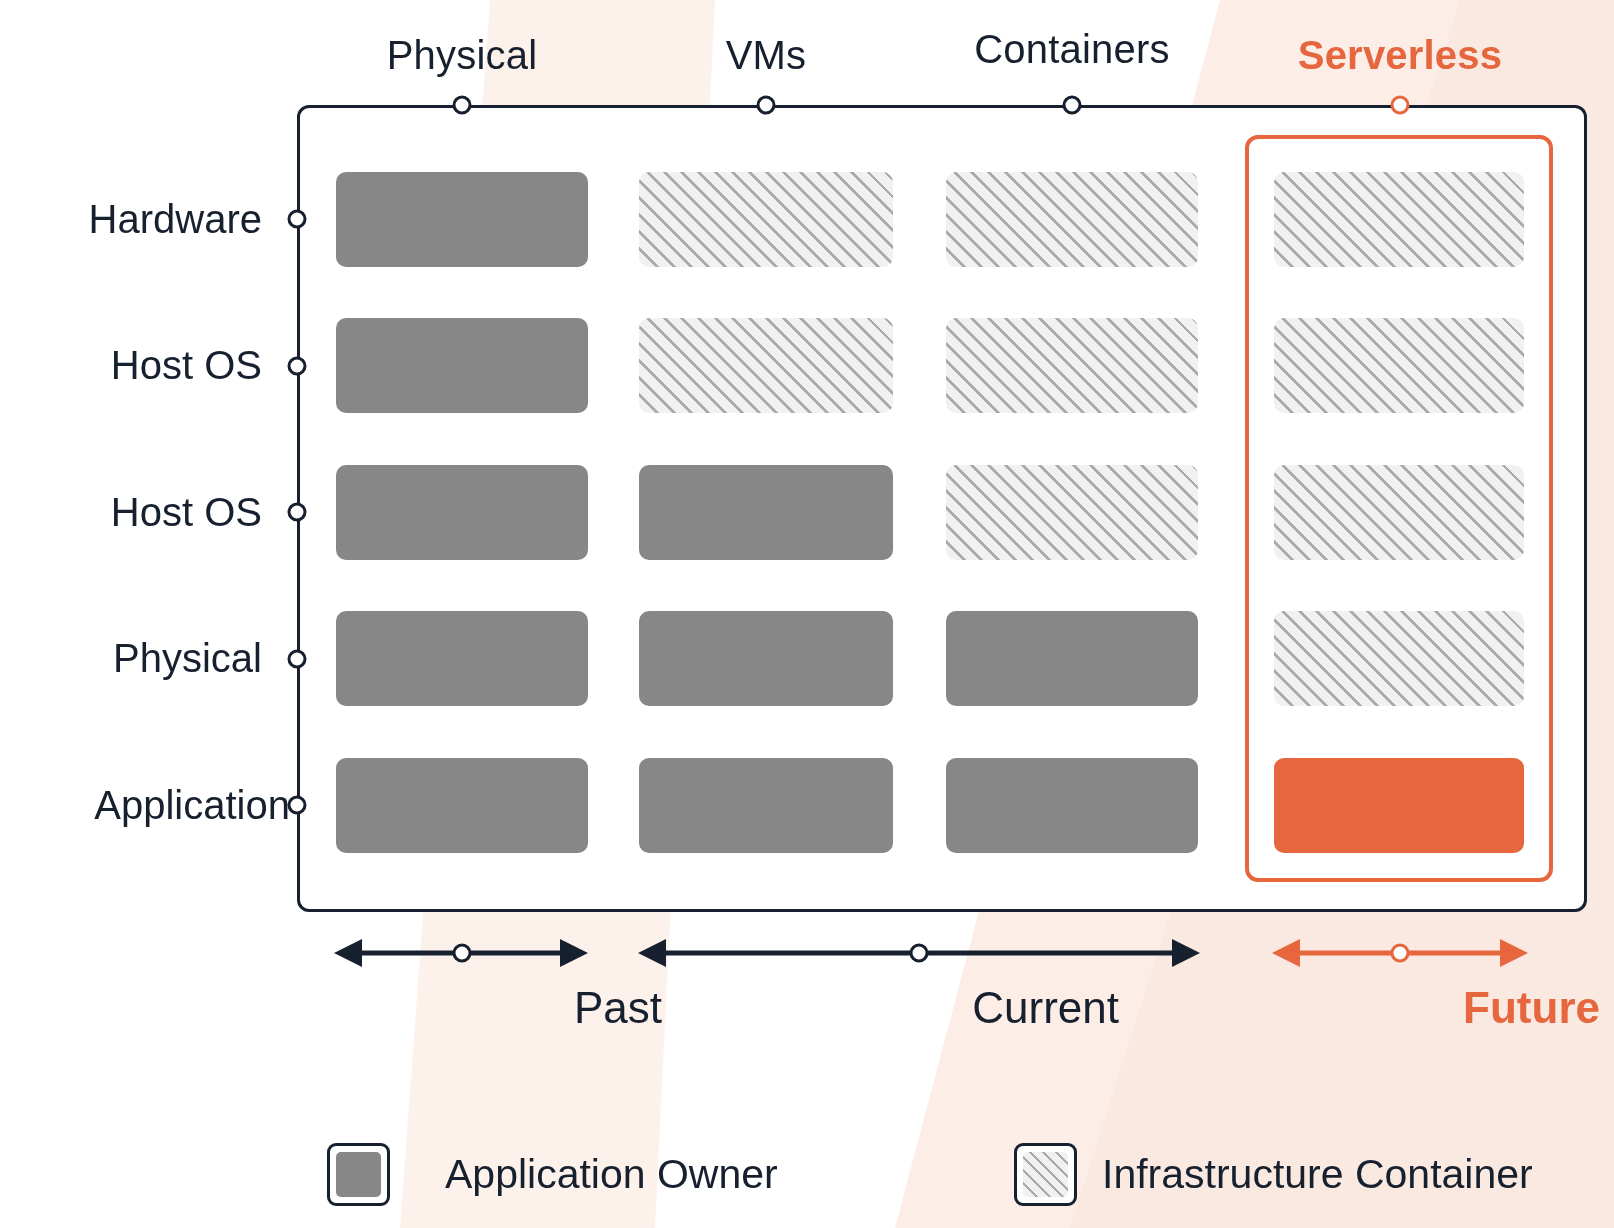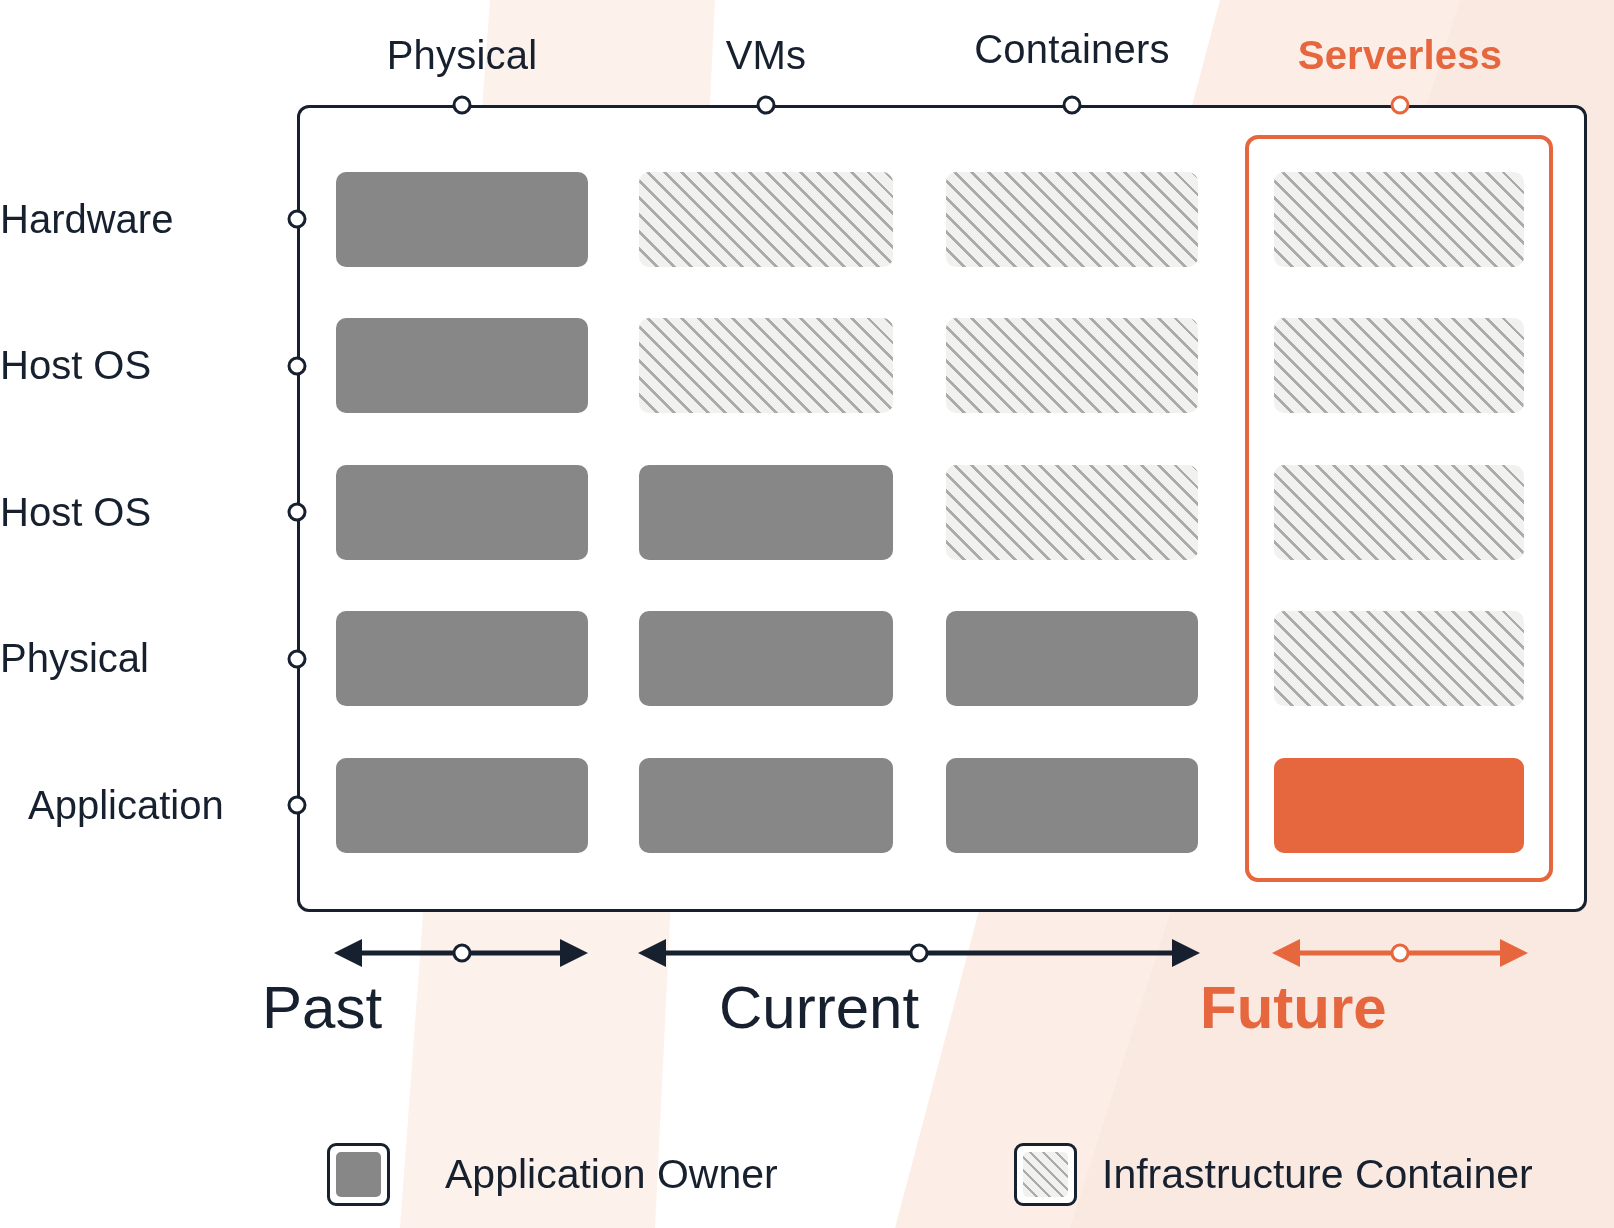--- a/index.html
+++ b/index.html
@@ -20,33 +20,33 @@
   .serverless-box{position:absolute;left:1245px;top:135px;width:308px;height:747px;
     border:4px solid var(--orange);border-radius:13px;background:transparent;}
 
   
   .col-header{position:absolute;width:320px;height:50px;line-height:50px;text-align:center;
     font-size:40px;font-weight:500;color:var(--dark);letter-spacing:.2px;}
   .col-header.accent{color:var(--orange);font-weight:700;}
 
   
   .row-label{position:absolute;left:0;width:262px;height:95px;line-height:95px;
-    text-align:left;font-size:40px;font-weight:500;color:var(--dark);}
+    text-align:right;font-size:40px;font-weight:500;color:var(--dark);}
 
   
   .cell{position:absolute;height:95px;border-radius:10px;}
   .cell.owner{background:var(--gray);}
   .cell.provider{background:repeating-linear-gradient(45deg,
       var(--stripe-line) 0px, var(--stripe-line) 2.5px,
       var(--stripe-bg) 2.5px, var(--stripe-bg) 12px);}
   .cell.accent{background:var(--orange);}
 
   
-  .tl-label{position:absolute;width:400px;height:52px;line-height:52px;text-align:left;
-    font-size:60px;font-weight:500;color:var(--dark);}
+  .tl-label{position:absolute;width:400px;height:52px;line-height:52px;text-align:right;
+    font-size:44px;font-weight:500;color:var(--dark);}
   .tl-label.accent{color:var(--orange);font-weight:700;}
 
   
   .legend-swatch{position:absolute;width:63px;height:63px;background:#fff;
     border:3px solid var(--dark);border-radius:9px;padding:6px;}
   .swatch-inner{width:100%;height:100%;border-radius:5px;}
   .swatch-inner.owner{background:var(--gray);}
   .swatch-inner.provider{background:repeating-linear-gradient(45deg,
       var(--stripe-line) 0px, var(--stripe-line) 2px,
       var(--stripe-bg) 2px, var(--stripe-bg) 9px);}

